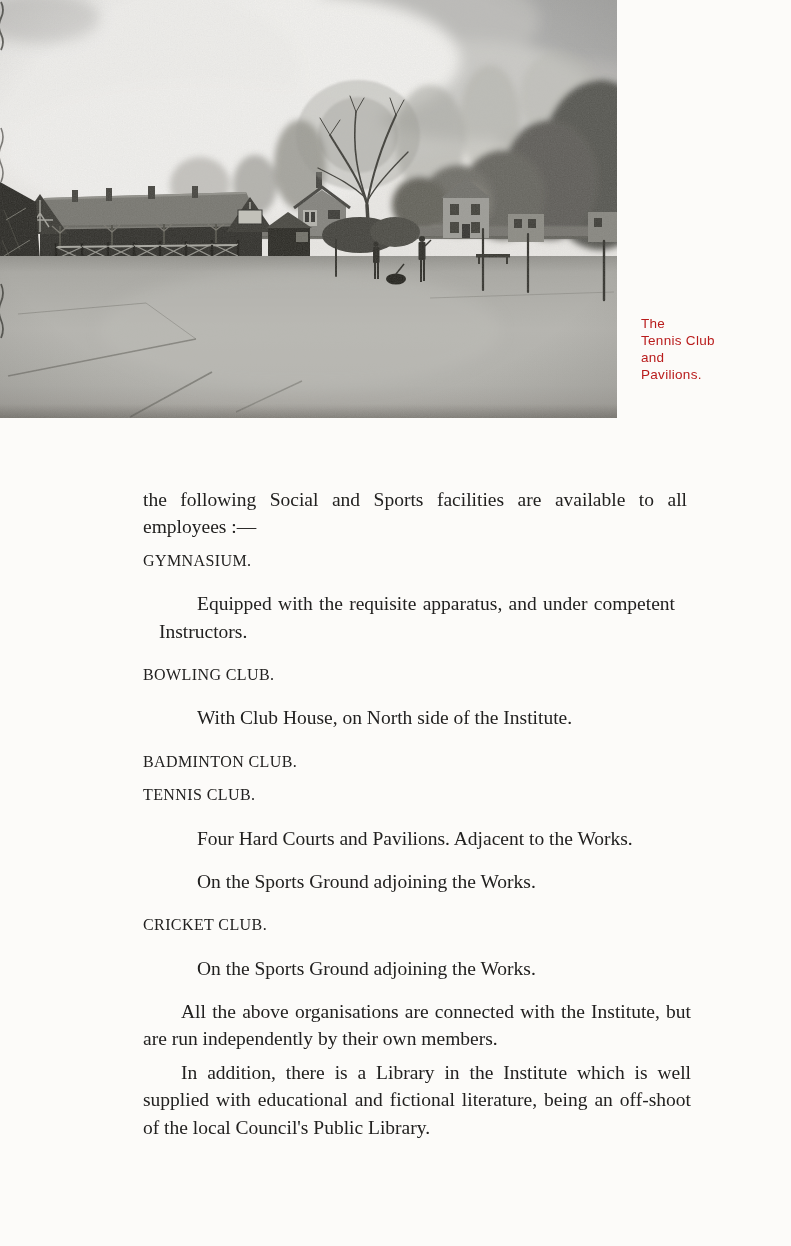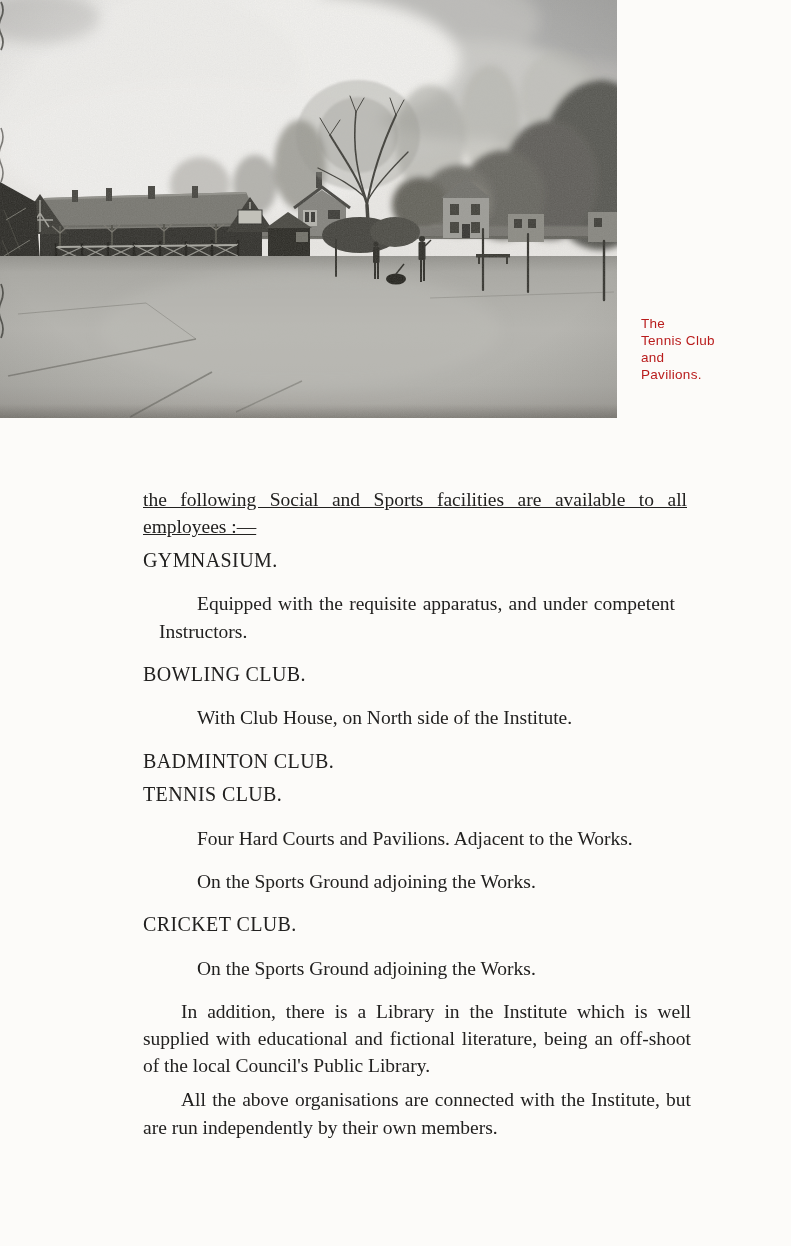--- a/index.html
+++ b/index.html
@@ -14,23 +14,23 @@
     position:absolute;left:641px;top:288px;width:130px;
     font-family:"Liberation Sans", sans-serif;
     font-size:13.5px;line-height:17px;color:#b91c1c;letter-spacing:.3px;margin-top:27px;
   }
   .caption span{display:block;}
   .text-block{
     position:absolute;left:143px;top:486px;width:548px;
     font-size:19.5px;line-height:27.3px;text-align:justify;
     color:#222120;
   }
-  .intro{margin:0 4px 5px 0;text-decoration:underline;}
+  .intro{margin:0 4px 5px 0;}
   .fac-heading{
-    margin:6.5px 0 0 0;font-size:20px;font-weight:normal;
+    margin:6.5px 0 0 0;font-size:16px;font-weight:normal;
     letter-spacing:.4px;line-height:27.3px;
   }
   .fac-body{margin:16px;text-indent:38px;}
   .fac-body:empty{display:none;}
   .closing{margin:6.5px 0 0 0;text-indent:38px;}
 </style>
 </head>
 <body>
 
 <div class="photo-wrap">
@@ -272,15 +272,15 @@
 
   <h3 class="fac-heading">TENNIS CLUB.</h3>
   <p class="fac-body">Four Hard Courts and Pavilions. Adjacent to the Works.</p>
 
   <p class="fac-body">On the Sports Ground adjoining the Works.</p>
 
   <h3 class="fac-heading">CRICKET CLUB.</h3>
   <p class="fac-body">On the Sports Ground adjoining the Works.</p>
 
 
+  <p class="closing">All the above organisations are connected with the Institute, but are run independently by their own members.</p>
   <p class="closing">In addition, there is a Library in the Institute which is well supplied with educational and fictional literature, being an off-shoot of the local Council's Public Library.</p>
-  <p class="closing">All the above organisations are connected with the Institute, but are run independently by their own members.</p>
 </div>
 
 </body></html>

